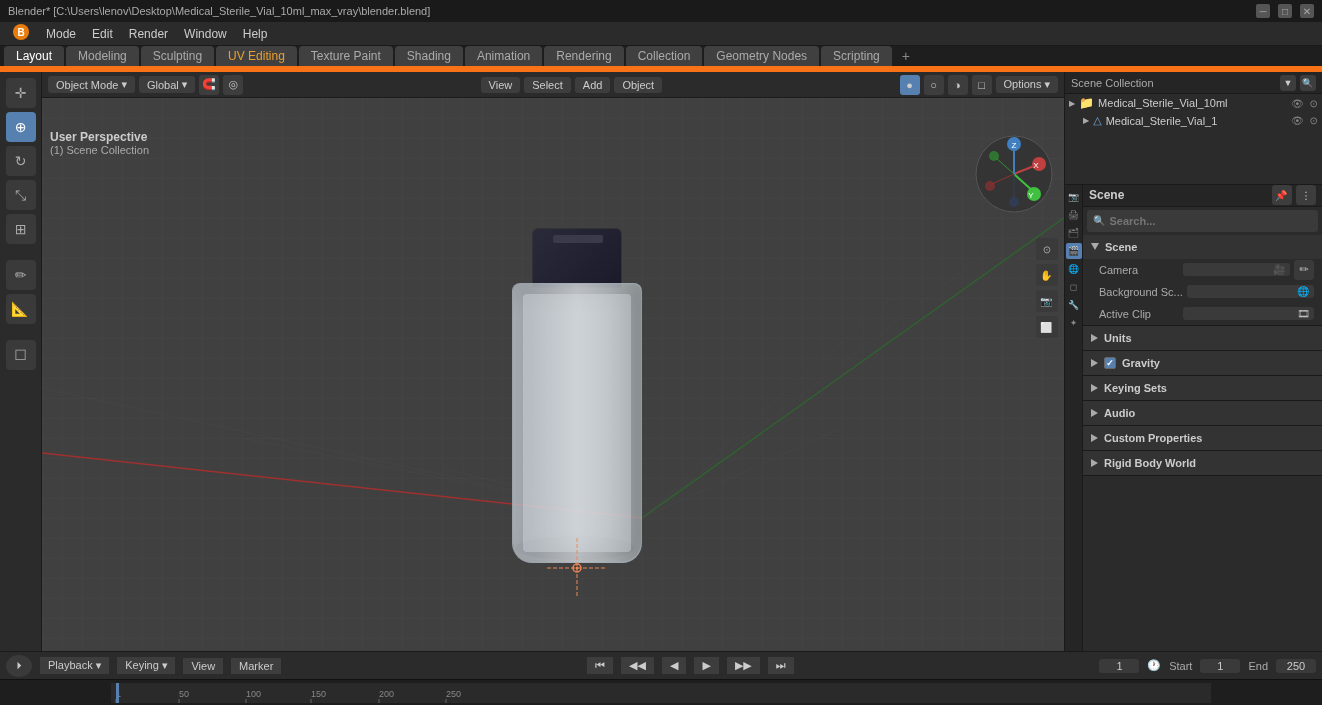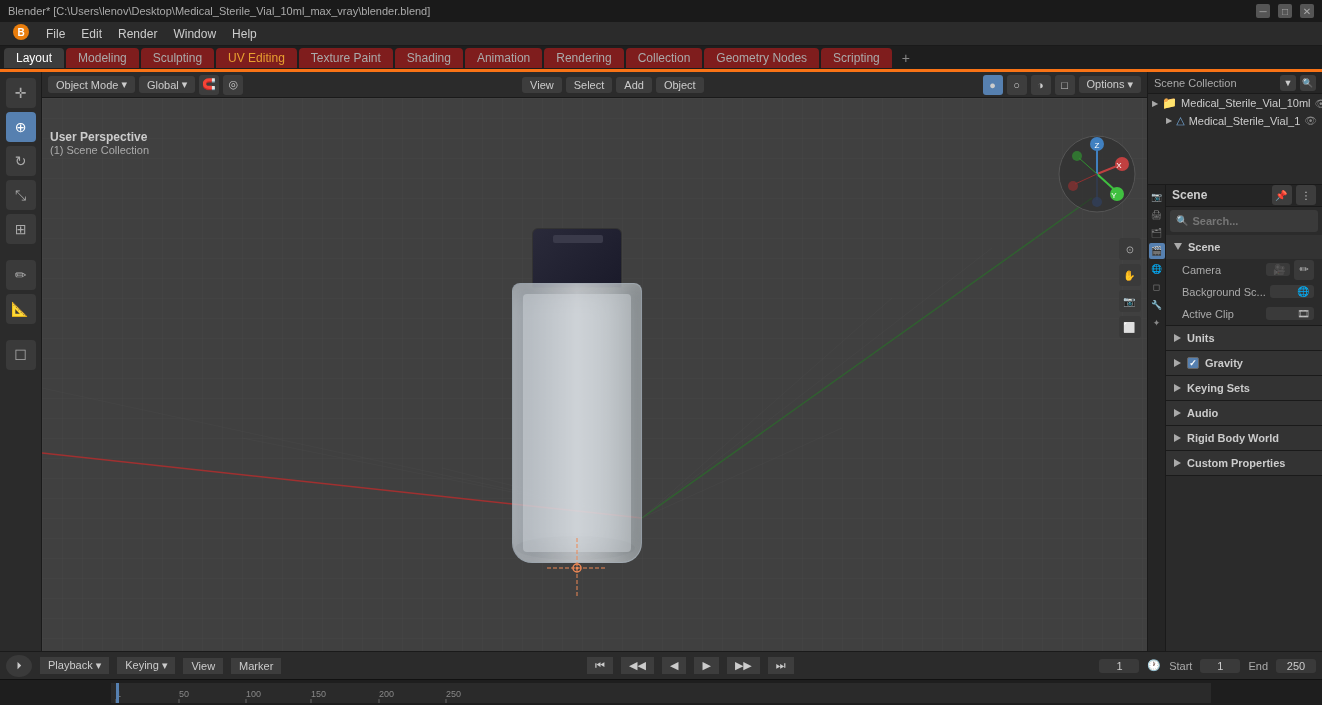--- a/index.html
+++ b/index.html
@@ -15,23 +15,23 @@
     #titlebar .win-btn { width: 14px; height: 14px; border-radius: 2px; background: #555; display: flex; align-items: center; justify-content: center; font-size: 10px; color: #aaa; cursor: pointer; }
 
     
     #menubar {
       height: 24px; background: #2b2b2b; display: flex; align-items: center; padding: 0 4px; border-bottom: 1px solid #1a1a1a;
     }
     #menubar .menu-item { padding: 2px 8px; font-size: 12px; color: #ccc; cursor: pointer; border-radius: 3px; }
 
     
     #tabbar {
-      height: 26px; background: #1e1e1e; display: flex; align-items: center; padding: 0 4px; border-bottom: 3px solid #f97316;
-    }
-    #tabbar .tab { padding: 3px 12px; font-size: 12px; color: #aaa; cursor: pointer; border-radius: 4px 4px 0 0; background: #7f1d1d; margin-right: 2px; }
+      height: 26px; background: #1e1e1e; display: flex; align-items: center; padding: 0 4px; border-bottom: 6px solid #f97316;
+    }
+    #tabbar .tab { padding: 3px 12px; font-size: 12px; color: #aaa; cursor: pointer; border-radius: 4px 4px 0 0; background: #404040; margin-right: 2px; }
     #tabbar .tab.active { background: #3d3d3d; color: #fff; }
     #tabbar .tab-add { padding: 2px 8px; font-size: 14px; color: #888; cursor: pointer; }
 
     
     #main-layout {
       display: flex; height: calc(705px - 22px - 24px - 26px - 28px - 26px);
     }
 
     
     #left-toolbar {
@@ -54,21 +54,21 @@
     #viewport-canvas {
       position: absolute; top: 26px; left: 0; right: 0; bottom: 0;
       background: #404040;
     }
 
     
     .grid-svg { position: absolute; top: 0; left: 0; width: 100%; height: 100%; }
 
     
     #right-panel {
-      width: 175px; background: #2b2b2b; border-left: 1px solid #1a1a1a; display: flex; flex-direction: column; overflow: hidden;
+      width: 258px; background: #2b2b2b; border-left: 1px solid #1a1a1a; display: flex; flex-direction: column; overflow: hidden;
     }
 
     
     #outliner {
       height: 140px; background: #2b2b2b; border-bottom: 1px solid #1a1a1a; overflow: hidden;
     }
     #outliner-header { height: 22px; background: #252525; display: flex; align-items: center; padding: 0 6px; font-size: 11px; color: #aaa; border-bottom: 1px solid #1a1a1a; }
     .outline-item { padding: 2px 4px; display: flex; align-items: center; gap: 4px; font-size: 11px; }
     .outline-indent { margin-left: 14px; }
     .outline-eye { font-size: 10px; color: #888; cursor: pointer; margin-left: auto; }
@@ -143,21 +143,21 @@
   </div>
 </div>
 
 <div id="menubar">
   <div class="menu-item">
     <svg width="18" height="18" viewBox="0 0 18 18">
       <circle cx="9" cy="9" r="8" fill="#e87d0d"></circle>
       <text x="9" y="13" text-anchor="middle" font-size="10" fill="white" font-weight="bold">B</text>
     </svg>
   </div>
-  <div class="menu-item">File</div>
+  <div class="menu-item">Mode</div>
   <div class="menu-item">Edit</div>
   <div class="menu-item">Render</div>
   <div class="menu-item">Window</div>
   <div class="menu-item">Help</div>
 </div>
 
 <div id="tabbar">
   <div class="tab active">Layout</div>
   <div class="tab">Modeling</div>
   <div class="tab">Sculpting</div>
@@ -411,28 +411,28 @@
           <div class="prop-section">
             <div class="prop-section-header">
               <span class="tri-right"></span>
               <span>Audio</span>
             </div>
           </div>
 
           <div class="prop-section">
             <div class="prop-section-header">
               <span class="tri-right"></span>
+              <span>Custom Properties</span>
+            </div>
+          </div>
+
+          <div class="prop-section">
+            <div class="prop-section-header">
+              <span class="tri-right"></span>
               <span>Rigid Body World</span>
-            </div>
-          </div>
-
-          <div class="prop-section">
-            <div class="prop-section-header">
-              <span class="tri-right"></span>
-              <span>Custom Properties</span>
             </div>
           </div>
         </div>
       </div>
     </div>
   </div>
 </div>
 
 <div id="bottom-toolbar">
   <div class="bot-btn" style="width:26px;height:22px;border-radius:50%;background:#3a3a3a;display:flex;align-items:center;justify-content:center;font-size:10px;">⏵</div>

